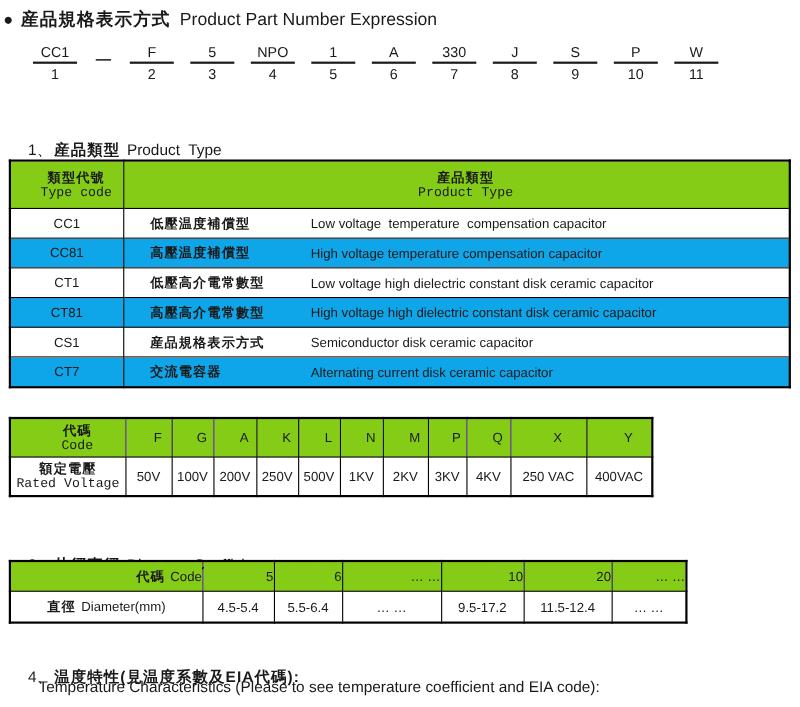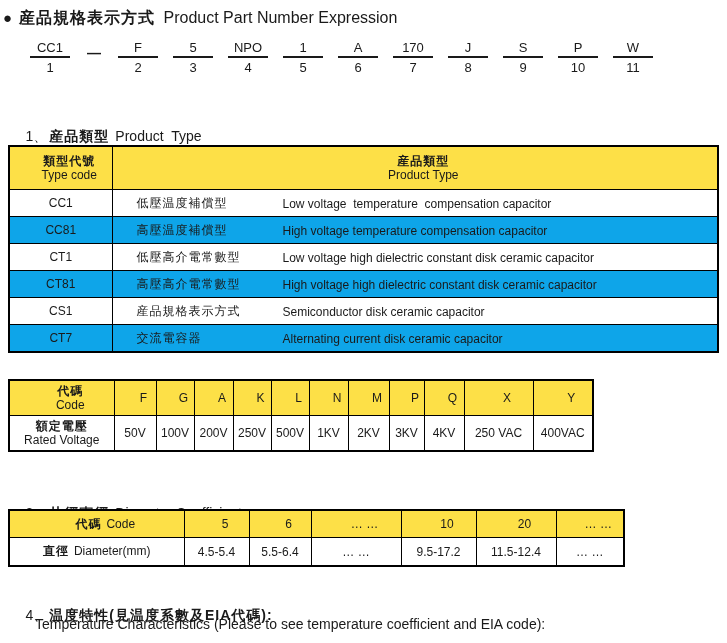--- a/index.html
+++ b/index.html
@@ -33,43 +33,43 @@
   .heading .en { margin-left:6px; }
   .h-s1 { left:10px; top:112px; }
   .h-s2 { left:10px; top:353px; }
   .h-s3 { left:10px; top:489px; }
   .h-s4 { left:10px; top:591px; }
   .s4-en { position:absolute; left:35px; top:616px; font-size:14px; }
 
   
   .dtable { position:absolute; border-collapse:collapse; table-layout:fixed; border:2px solid #000; }
   .dtable th, .dtable td { border:1px solid #000; font-size:12px; font-weight:normal; padding:0; overflow:hidden; }
-  .hdr th { background:#fde047;padding-left:17px; }
+  .hdr th { background:#84cc16;padding-left:17px; }
   .alt td { background:#0ea5e9; }
   .two-line { line-height:14px; text-align:center; }
   .two-line .zh { font-weight:bold; letter-spacing:1px; display:block; }
-  .two-line .en { display:block; }
+  .two-line .en { display:block;font-family:Liberation Mono, monospace; }
 
   
   .t1 { left:8px; top:145px; width:711px; }
   .t1 .hdr th { height:42px; }
   .t1 td { height:26px; }
   .t1 .code-cell { text-align:center; }
   .t1 .desc-cell { padding-left:24px; }
-  .t1 .desc-cell .zh { display:inline-block; width:146px; font-weight:normal; letter-spacing:1px; vertical-align:middle; }
+  .t1 .desc-cell .zh { display:inline-block; width:146px; font-weight:bold; letter-spacing:1px; vertical-align:middle; }
   .t1 .desc-cell .en { white-space:pre-wrap; vertical-align:middle; }
 
   
   .t2 { left:8px; top:379px; width:584px; }
   .t2 th { height:34px; text-align:center; }
   .t2 td { height:34px; text-align:center; }
 
   
   .t3 { left:8px; top:509px; width:615px; }
-  .t3 th { height:26px; text-align:center; }
+  .t3 th { height:26px; text-align:right; }
   .t3 td { height:27px; text-align:center;margin-top:32px; }
   .inline-lbl .zh { font-weight:bold; letter-spacing:1px; margin-right:5px; }
 </style>
 </head>
 <body>
 
 <div class="page">
 
   <div class="title">
     <span class="bullet">●</span><span class="zh">産品規格表示方式</span>
@@ -96,21 +96,21 @@
     </div>
     <div class="pn-seg">
       <span class="pn-code">1</span>
       <span class="pn-pos">5</span>
     </div>
     <div class="pn-seg">
       <span class="pn-code">A</span>
       <span class="pn-pos">6</span>
     </div>
     <div class="pn-seg">
-      <span class="pn-code">170</span>
+      <span class="pn-code">330</span>
       <span class="pn-pos">7</span>
     </div>
     <div class="pn-seg">
       <span class="pn-code">J</span>
       <span class="pn-pos">8</span>
     </div>
     <div class="pn-seg">
       <span class="pn-code">S</span>
       <span class="pn-pos">9</span>
     </div>

